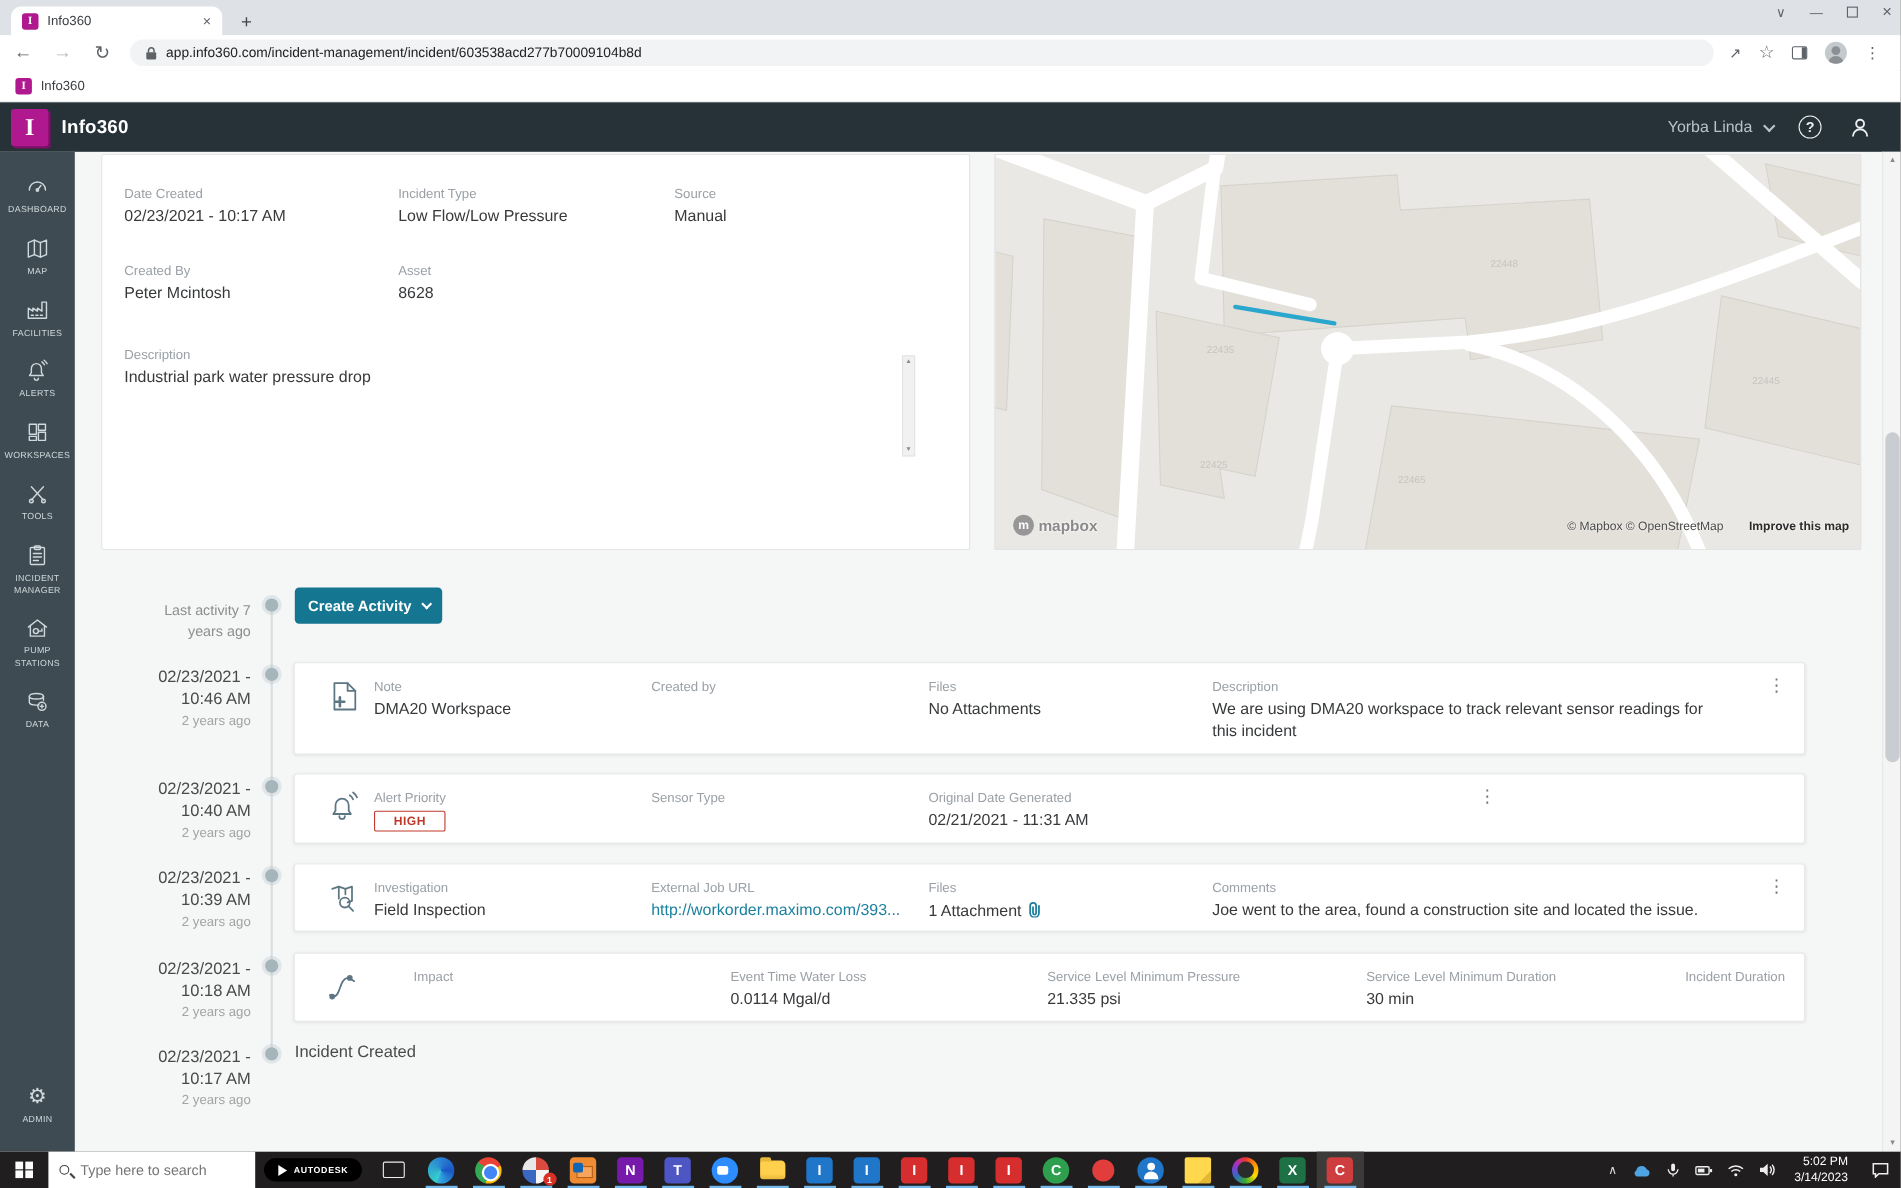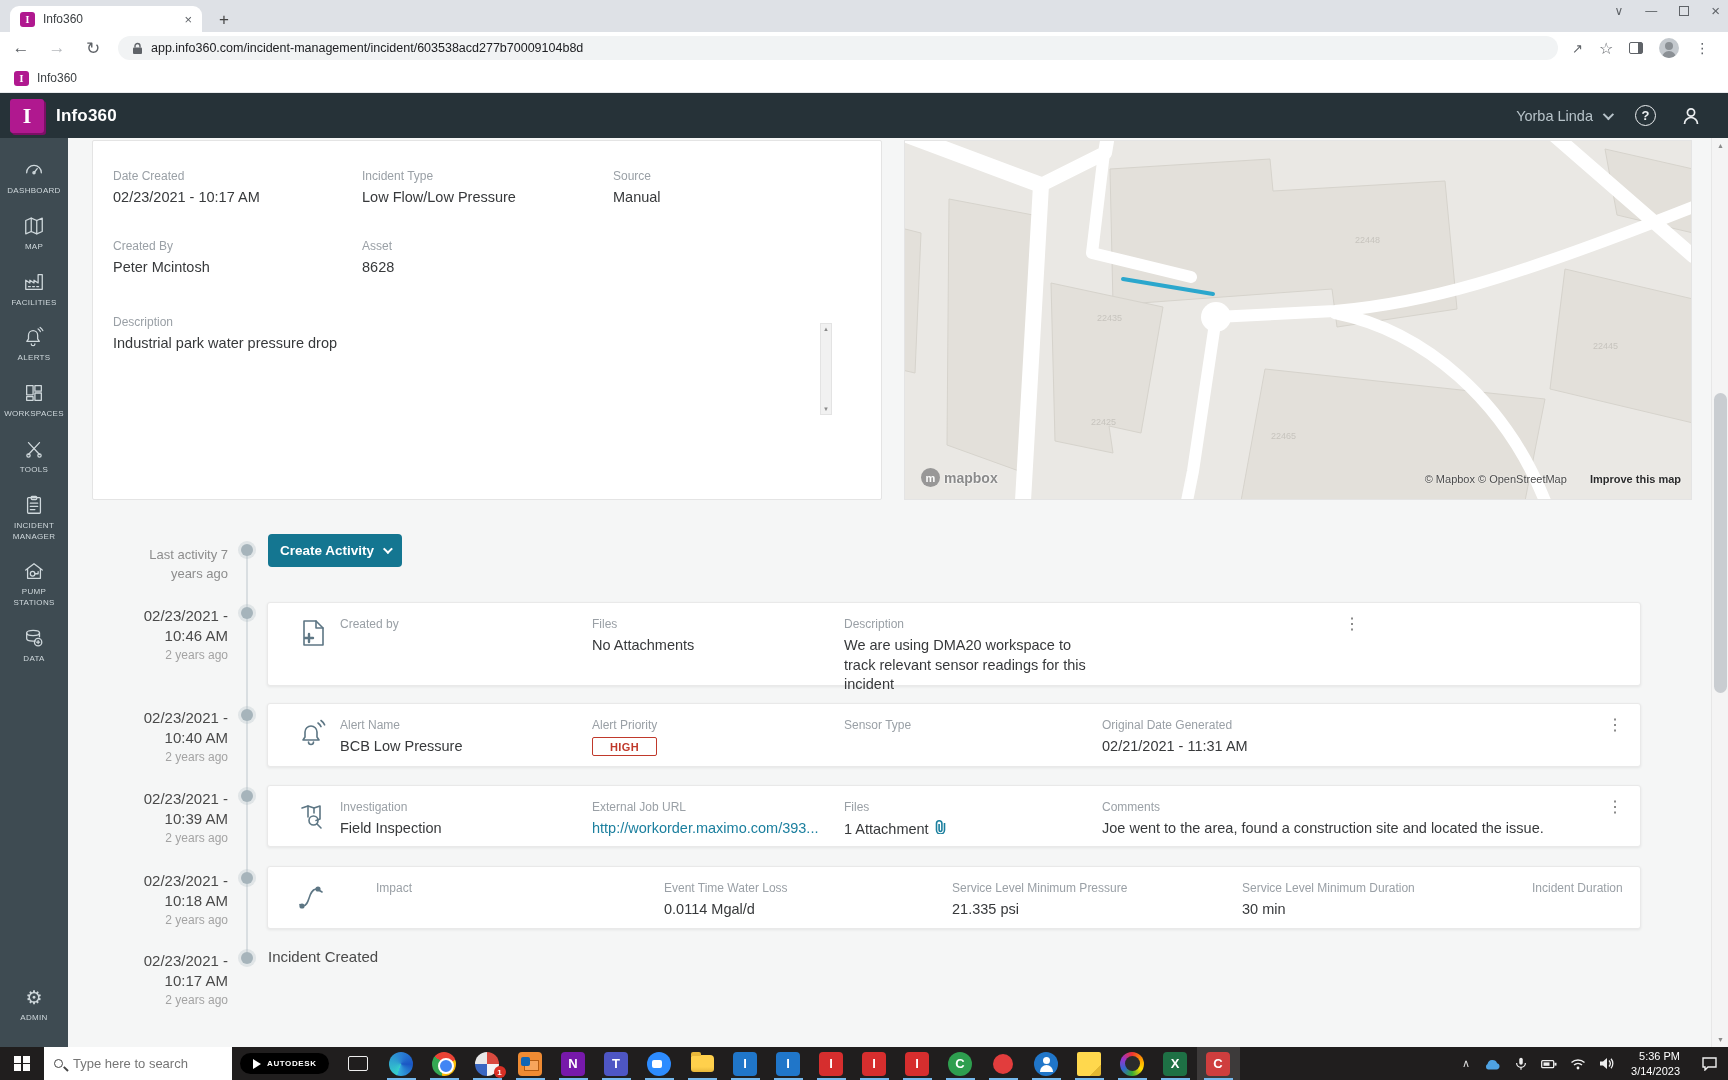--- a/index.html
+++ b/index.html
@@ -391,20 +391,24 @@
   <div class="card card4col" style="top:602px;height:84px;">
     <div class="cicon">
       <svg width="32" height="32" viewBox="0 0 32 32">
           <path d="M8 4h12l7 7v17H8z"></path>
           <path d="M20 4v7h7"></path>
           <line x1="13" y1="17" x2="13" y2="25" stroke-width="2.4"></line>
           <line x1="9" y1="21" x2="17" y2="21" stroke-width="2.4"></line>
         </svg>
     </div>
     <div class="cfield">
+      <div class="flabel">Note</div>
+      <div class="fvalue">DMA20 Workspace</div>
+    </div>
+    <div class="cfield">
       <div class="flabel">Created by</div>
       <div class="fvalue"></div>
     </div>
     <div class="cfield">
       <div class="flabel">Files</div>
       <div class="fvalue">No Attachments</div>
     </div>
     <div class="cfield">
       <div class="flabel">Description</div>
       <div class="fvalue">We are using DMA20 workspace to track relevant sensor readings for this incident</div>
@@ -419,24 +423,20 @@
   </div>
   <div class="tl-dot" style="top:709px;"></div>
   <div class="card card4col" style="top:703px;height:64px;">
     <div class="cicon">
       <svg width="32" height="32" viewBox="0 0 32 32">
           <path d="M15 8a6 6 0 0 1 6 6v5l2 3H7l2-3v-5a6 6 0 0 1 6-6z"></path>
           <path d="M12.5 24a2.5 2.5 0 0 0 5 0"></path>
           <path d="M22 5a9 9 0 0 1 3 3.6"></path>
           <path d="M25 2.5a12 12 0 0 1 3.6 4.3"></path>
         </svg>
-    </div>
-    <div class="cfield">
-      <div class="flabel">Alert Name</div>
-      <div class="fvalue">BCB Low Pressure</div>
     </div>
     <div class="cfield">
       <div class="flabel">Alert Priority</div>
       <div><span class="badge-high">HIGH</span></div>
     </div>
     <div class="cfield">
       <div class="flabel">Sensor Type</div>
       <div class="fvalue"></div>
     </div>
     <div class="cfield">
@@ -662,21 +662,21 @@
           <path d="M1.5 4.5a9.5 9.5 0 0 1 13 0" fill="none" stroke="#eee" stroke-width="1.4"></path>
           <path d="M4 7a6 6 0 0 1 8 0" fill="none" stroke="#eee" stroke-width="1.4"></path>
           <circle cx="8" cy="10" r="1.4" fill="#eee"></circle>
         </svg>
       <svg width="15" height="13" viewBox="0 0 15 13">
           <path d="M1 4.5v4h3l4 3.5V1L4 4.5z" fill="#eee"></path>
           <path d="M10 3.5a4.5 4.5 0 0 1 0 6" fill="none" stroke="#eee" stroke-width="1.3"></path>
           <path d="M12 1.8a7 7 0 0 1 0 9.4" fill="none" stroke="#eee" stroke-width="1.3"></path>
         </svg>
       <div class="clock">
-        <div>5:36 PM</div>
+        <div>5:02 PM</div>
         <div>3/14/2023</div>
       </div>
       <svg class="acenter" width="17" height="15" viewBox="0 0 17 15">
           <path d="M2 2h13v9H7l-3 3v-3H2z" fill="none" stroke="#eee" stroke-width="1.4"></path>
           <line x1="5" y1="5.5" x2="12" y2="5.5" stro<="" line="">
             <line x1="5" y1="5.5" x2="12" y2="5.5" stroke="#eee" stroke-width="1.2"></line>
             <line x1="5" y1="8" x2="10" y2="8" stroke="#eee" stroke-width="1.2"></line>
           </line>
         </svg>
     </div>

